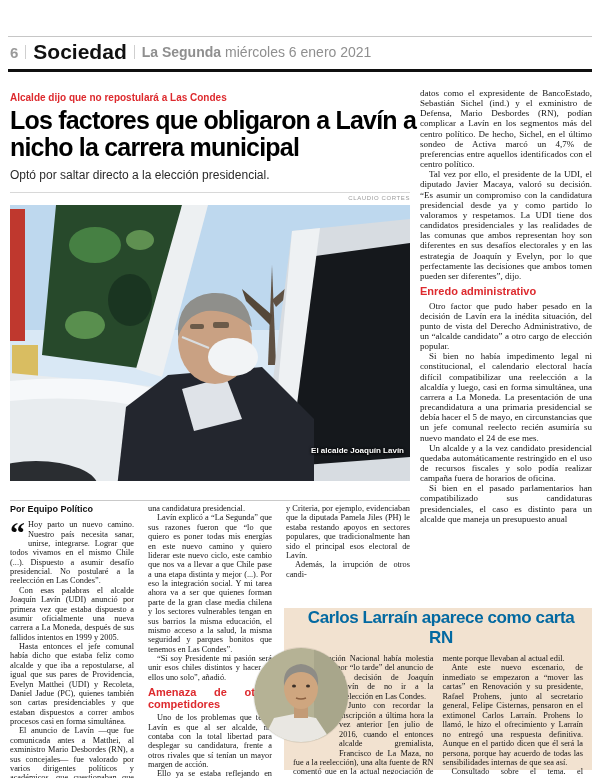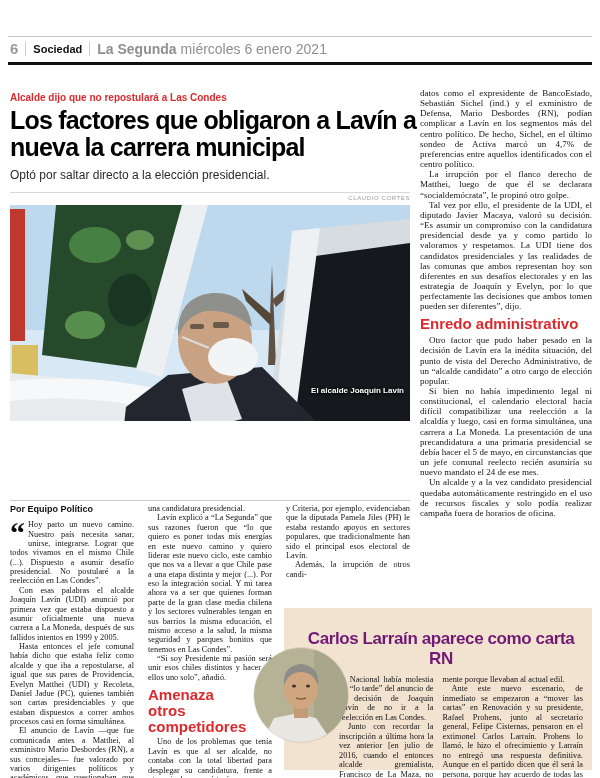--- a/index.html
+++ b/index.html
@@ -4,73 +4,73 @@
 <style>
   * { margin:0; padding:0; box-sizing:border-box; }
   html,body { width:600px; height:778px; background:#fff; }
   body { position:relative; overflow:hidden; font-family:"Liberation Serif", serif; color:#141414; }
 
   
   .masthead { position:absolute; top:36px; left:8px; width:584px; }
   .mast-row { display:flex; align-items:center; gap:7px; border-top:1px solid #c6c6c6; border-bottom:3px solid #101010; padding:3px 0 5px 2px; font-family:"Liberation Sans", sans-serif; }
   .page-num { color:#9a9a9a; font-weight:bold; font-size:15px; }
   .mast-div { width:1px; height:14px; background:#cfcfcf; }
-  .section-name { color:#111; font-weight:bold; font-size:11px; }
+  .section-name { color:#111; font-weight:bold; font-size:21px; }
   .pub-name { color:#8f8f8f; font-weight:bold; font-size:14px; }
   .pub-date { color:#8f8f8f; font-size:14px; margin-left:-3px; }
 
   
   .kicker { position:absolute; top:92px; left:10px; font-family:"Liberation Sans", sans-serif; font-weight:bold; font-size:10px; color:#dd2a2e; }
   .headline { position:absolute; top:107px; left:10px; width:408px; font-family:"Liberation Sans", sans-serif; font-weight:bold; font-size:25px; line-height:1.06; letter-spacing:-0.8px; color:#000; }
   .subhead { position:absolute; top:168px; left:10px; font-family:"Liberation Sans", sans-serif; font-size:12px; color:#2b2b2b; }
   .photo-top-rule { position:absolute; top:192px; left:10px; width:400px; height:1px; background:#d8d8d8; }
   .photo-credit { position:absolute; top:195px; left:10px; width:400px; text-align:right; font-family:"Liberation Sans", sans-serif; font-size:6px; letter-spacing:0.6px; color:#9b9b9b; }
 
   
-  .photo { position:absolute; top:205px; left:10px; width:400px; height:216px; overflow:hidden; background:#bcd7ee;text-decoration:underline; }
+  .photo { position:absolute; top:205px; left:10px; width:400px; height:276px; overflow:hidden; background:#bcd7ee;text-decoration:underline; }
   .photo svg { display:block; }
   .photo-caption { position:absolute; right:6px; bottom:26px; font-family:"Liberation Sans", sans-serif; font-weight:bold; font-size:8px; color:#fff; text-shadow:0 0 3px #000, 0 1px 2px #000; }
 
   
   .right-col { position:absolute; top:88px; left:420px; width:172px; height:514px; overflow:hidden; font-size:9px; line-height:1.13; text-align:justify; }
   .right-col p, .columns p, .box p { margin:0; }
   .indent { text-indent:9px; }
-  .col-subhead { font-family:"Liberation Sans", sans-serif; font-weight:bold; font-size:15px; line-height:1.05; color:#dd2a2e; margin:5px 0 3px; }
+  .col-subhead { font-family:"Liberation Sans", sans-serif; font-weight:bold; font-size:11px; line-height:1.05; color:#dd2a2e; margin:5px 0 3px; }
 
   
   .photo-bottom-rule { position:absolute; top:500px; left:10px; width:400px; height:1px; background:#c9c9c9; }
   .columns { position:absolute; top:504px; left:10px; width:400px; height:274px; overflow:hidden; display:flex; gap:14px; font-size:8.3px; line-height:1.13; text-align:justify; }
   .col { flex:1 1 0; min-width:0; }
   .byline { font-family:"Liberation Sans", sans-serif; font-weight:bold; font-size:9px; color:#111; margin-bottom:6px; }
   .quote-glyph { float:left; font-size:30px; line-height:0.75; font-weight:bold; color:#0a0a0a; margin:2px 3px 0 0; font-family:"Liberation Serif", serif; }
 
   
   .box { position:absolute; left:284px; top:608px; width:308px; height:162px; background:#f2e2d0; }
-  .box-title { font-family:"Liberation Sans", sans-serif; font-weight:bold; font-size:17px; letter-spacing:-0.4px; color:#701a75; text-align:center; padding:21px 4px 0 10px; }
+  .box-title { font-family:"Liberation Sans", sans-serif; font-weight:bold; font-size:17px; letter-spacing:-0.4px; color:#0369a1; text-align:center; padding:0 4px 0 10px; }
   .box-body { display:flex; gap:9px; padding:6px 9px 0 9px; font-size:8.3px; line-height:1.14; text-align:justify; height:126px; overflow:hidden; }
   .box-col { flex:1 1 0; min-width:0; }
   .wrap-spacer { float:left; width:52px; height:98px; shape-outside:inset(28px 6px 0 0); }
   .portrait { position:absolute; left:-30px; top:40px; width:94px; height:94px; border-radius:50%; overflow:hidden; box-shadow:0 0 0 1px rgba(0,0,0,0.08); }
 </style>
 </head>
 <body>
 
 <div class="masthead">
   <div class="mast-row">
     <span class="page-num">6</span>
     <span class="mast-div"></span>
     <span class="section-name">Sociedad</span>
     <span class="mast-div"></span>
     <span class="pub-name">La Segunda</span>
     <span class="pub-date">miércoles 6 enero 2021</span>
   </div>
 </div>
 
 <div class="kicker">Alcalde dijo que no repostulará a Las Condes</div>
-<h1 class="headline">Los factores que obligaron a Lavín a nueva la carrera municipal</h1>
+<h1 class="headline">Los factores que obligaron a Lavín a nicho la carrera municipal</h1>
 <div class="subhead">Optó por saltar directo a la elección presidencial.</div>
 <div class="photo-top-rule"></div>
 <div class="photo-credit">CLAUDIO CORTES</div>
 
 <div class="photo">
   <svg width="400" height="292" viewBox="0 0 400 292">
     <rect width="400" height="292" fill="#bed8ee"></rect>
     <rect y="125" width="400" height="70" fill="#d9e8f5"></rect>
 
     <polygon points="46,0 172,0 150,166 32,150" fill="#27492b"></polygon>
@@ -110,26 +110,26 @@
     <ellipse cx="223" cy="152" rx="25" ry="19" fill="#f2f4f6"></ellipse>
     <line x1="199" y1="143" x2="172" y2="132" stroke="#d9dde0" stroke-width="2"></line>
     <rect x="180" y="119" width="14" height="5" rx="2" fill="#6b5a49"></rect>
     <rect x="203" y="117" width="16" height="6" rx="2" fill="#6b5a49"></rect>
   </svg>
   <div class="photo-caption">El alcalde Joaquín Lavín</div>
 </div>
 
 <div class="right-col">
   <p>datos como el expresidente de BancoEstado, Sebastián Sichel (ind.) y el exministro de Defensa, Mario Desbordes (RN), podían complicar a Lavín en los segmentos más del centro político. De hecho, Sichel, en el último sondeo de Activa marcó un 4,7% de preferencias entre aquellos identificados con el centro político.</p>
-  <p class="indent">La irrupción por el flanco derecho de Matthei, luego de que él se declarara “socialdemócrata”, le propinó otro golpe.</p>
   <p class="indent">Tal vez por ello, el presidente de la UDI, el diputado Javier Macaya, valoró su decisión. “Es asumir un compromiso con la candidatura presidencial desde ya y como partido lo valoramos y respetamos. La UDI tiene dos candidatos presidenciales y las realidades de las comunas que ambos representan hoy son diferentes en sus desafíos electorales y en las estrategia de Joaquín y Evelyn, por lo que perfectamente las decisiones que ambos tomen pueden ser diferentes”, dijo.</p>
   <div class="col-subhead">Enredo administrativo</div>
   <p class="indent">Otro factor que pudo haber pesado en la decisión de Lavín era la inédita situación, del punto de vista del Derecho Administrativo, de un “alcalde candidato” a otro cargo de elección popular.</p>
   <p class="indent">Si bien no había impedimento legal ni constitucional, el calendario electoral hacía difícil compatibilizar una reelección a la alcaldía y luego, casi en forma simultánea, una carrera a La Moneda. La presentación de una precandidatura a una primaria presidencial se debía hacer el 5 de mayo, en circunstancias que un jefe comunal reelecto recién asumiría su nuevo mandato el 24 de ese mes.</p>
   <p class="indent">Un alcalde y a la vez candidato presidencial quedaba automáticamente restringido en el uso de recursos fiscales y solo podía realizar campaña fuera de horarios de oficina.</p>
+  <p class="indent">Si bien en el pasado parlamentarios han compatibilizado sus candidaturas presidenciales, el caso es distinto para un alcalde que maneja un presupuesto anual</p>
 </div>
 
 <div class="photo-bottom-rule"></div>
 <div class="columns">
   <div class="col">
     <div class="byline">Por Equipo Político</div>
     <p><span class="quote-glyph">“</span><span>Hoy parto un nuevo camino. Nuestro país necesita sanar, unirse, integrarse. Lograr que todos vivamos en el mismo Chile (...). Dispuesto a asumir desafío presidencial. No postularé a la reelección en Las Condes”.</span></p>
     <p class="indent">Con esas palabras el alcalde Joaquín Lavín (UDI) anunció por primera vez que estaba dispuesto a asumir oficialmente una nueva carrera a La Moneda, después de sus fallidos intentos en 1999 y 2005.</p>
     <p class="indent">Hasta entonces el jefe comunal había dicho que estaba feliz como alcalde y que iba a repostularse, al igual que sus pares de Providencia, Evelyn Matthei (UDI) y Recoleta, Daniel Jadue (PC), quienes también son cartas presidenciables y que estaban dispuestos a correr ambos procesos casi en forma simultánea.</p>
     <p class="indent">El anuncio de Lavín —que fue comunicada antes a Matthei, al exministro Mario Desbordes (RN), a sus concejales— fue valorado por varios dirigentes políticos y académicos, que cuestionaban que un alcalde recién electo asumiera el desafío de</p>

